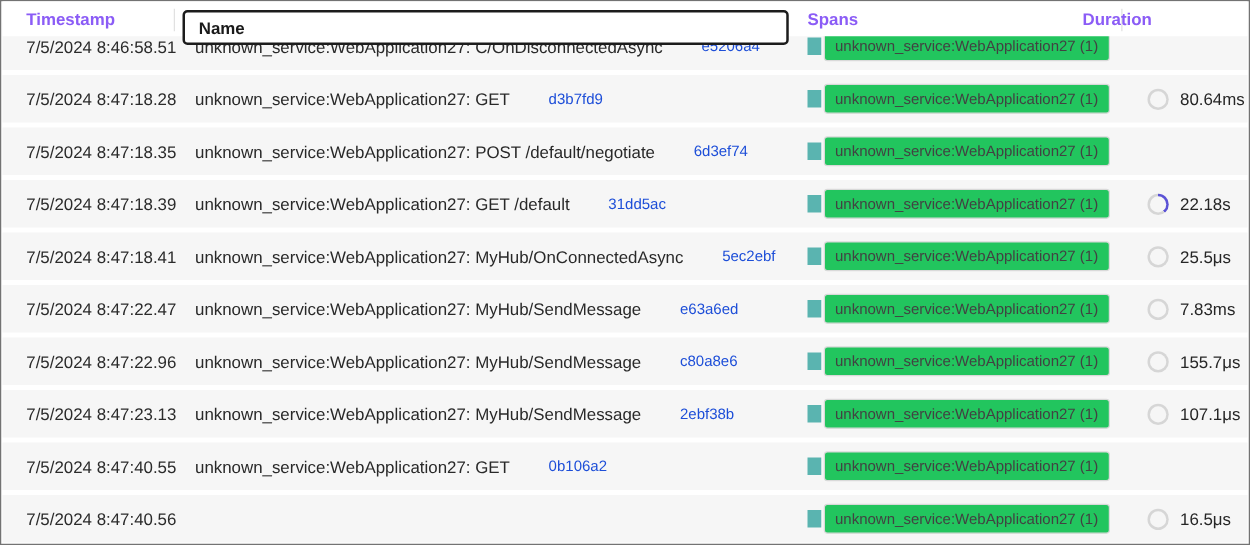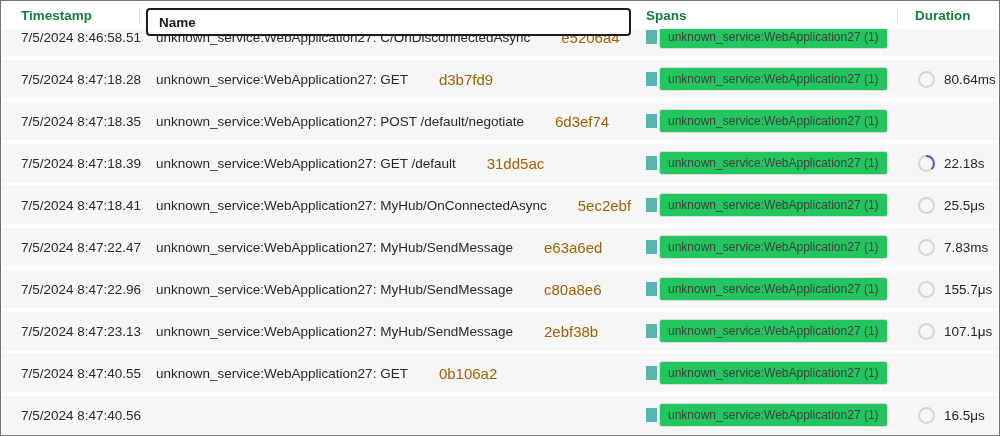--- a/index.html
+++ b/index.html
@@ -11,45 +11,45 @@
   }
   
   .row {
     position:absolute; left:1px; right:1px; height:38px;
     background:#f6f6f6; z-index:1;
   }
   .cell { position:absolute; top:0; height:38px; display:flex; align-items:center; }
   .ts   { left:19px; width:120px; font-size:13.5px; color:#2b2b2b; white-space:nowrap; overflow:hidden; }
   .nm-c { left:154px; width:480px; white-space:nowrap; overflow:hidden;gap:22px; }
   .nm   { font-size:13.5px; color:#292929; }
-  .tid  { font-size:15px; color:#a16207; margin-left:9px; }
+  .tid  { font-size:12px; color:#1d4ed8; margin-left:9px; }
   .spans-c { left:644px; }
   .sq   { display:inline-block; width:11px; height:14px; background:#5ab4b0; margin-right:2px; flex:none; }
   .badge {
     display:inline-block; height:24px; line-height:22px; padding:0 8px;
     background:#22c55e; border:1px solid #d9d9d9; border-radius:3px;
     font-size:12px; color:#424242; white-space:nowrap;
   }
   .dur-c { left:916px; }
   .ring {
     width:17px; height:17px; border-radius:50%; flex:none;
     background:#d6d6d6; display:flex; align-items:center; justify-content:center;
   }
   .ring-inner { width:13px; height:13px; border-radius:50%; background:#f6f6f6; }
   .dtext { font-size:13.5px; color:#262626; margin-left:9px; white-space:nowrap; }
   
   .header {
     position:absolute; top:0; left:1px; right:1px; height:28px;
     background:#ffffff; z-index:2;
   }
   .hlabel { position:absolute; top:0; height:28px; display:flex; align-items:center;
-            font-size:13.5px; font-weight:600; color:#15803d; }
+            font-size:13.5px; font-weight:600; color:#8b5cf6; }
   .h-ts  { left:19px; }
   .h-sp  { left:644px; }
-  .h-du  { left:913px; }
+  .h-du  { left:864px; }
   .hdiv  { position:absolute; top:6px; width:1px; height:18px; background:#e1e1e1; }
   .hdiv-1 { left:137px; }
   .hdiv-2 { left:895px; }
   .namebox {
     position:absolute; left:145px; top:7px; width:485px; height:28px;
     background:#ffffff; border:2px solid #1c1c1c; border-radius:4px;
     z-index:3; display:flex; align-items:center; padding-left:11px;
     font-size:13.5px; font-weight:600; color:#1a1a1a;
   }
 </style>

